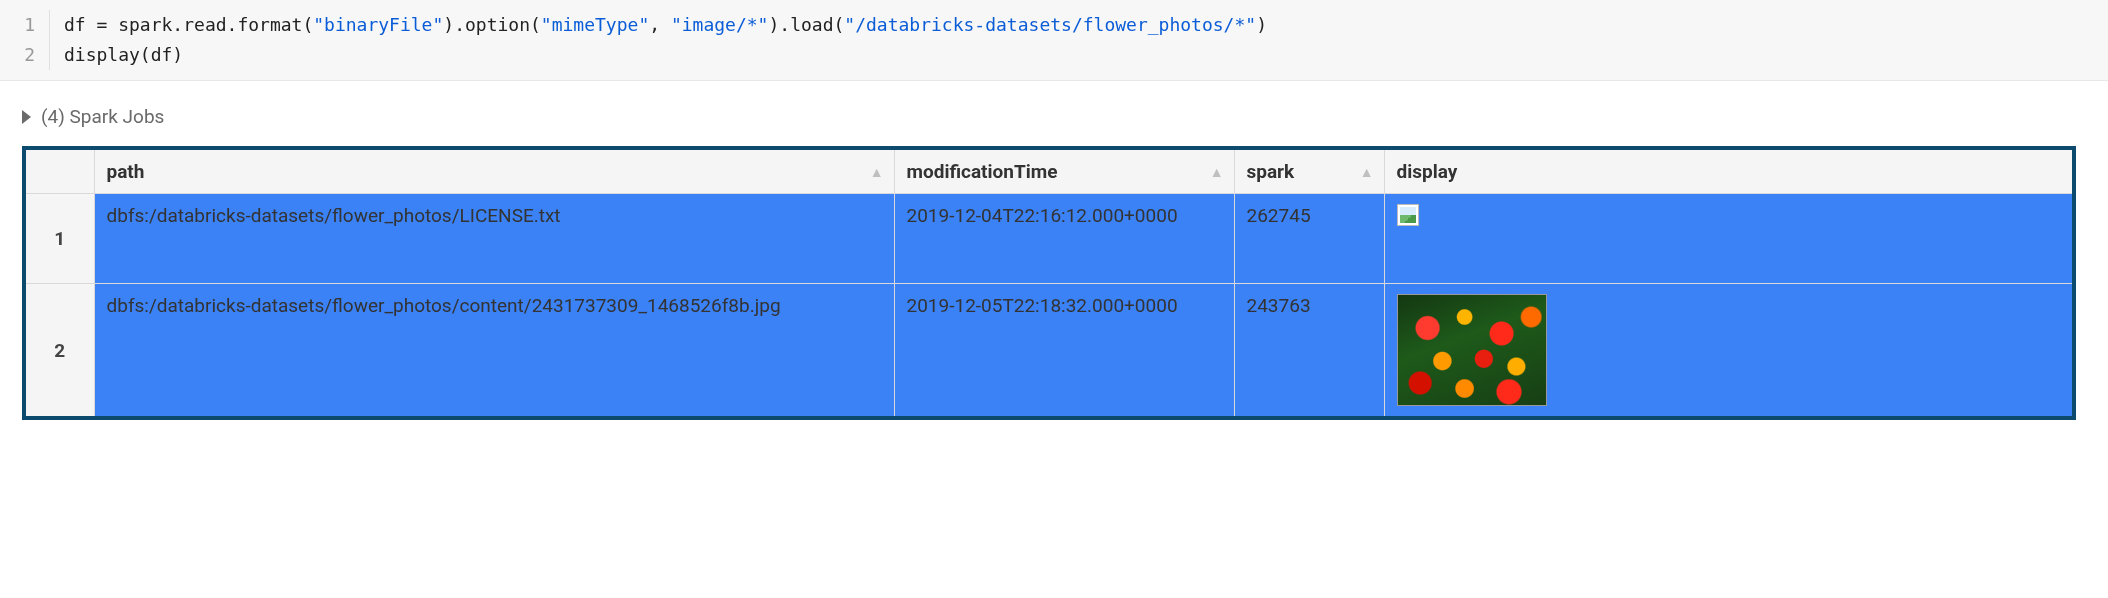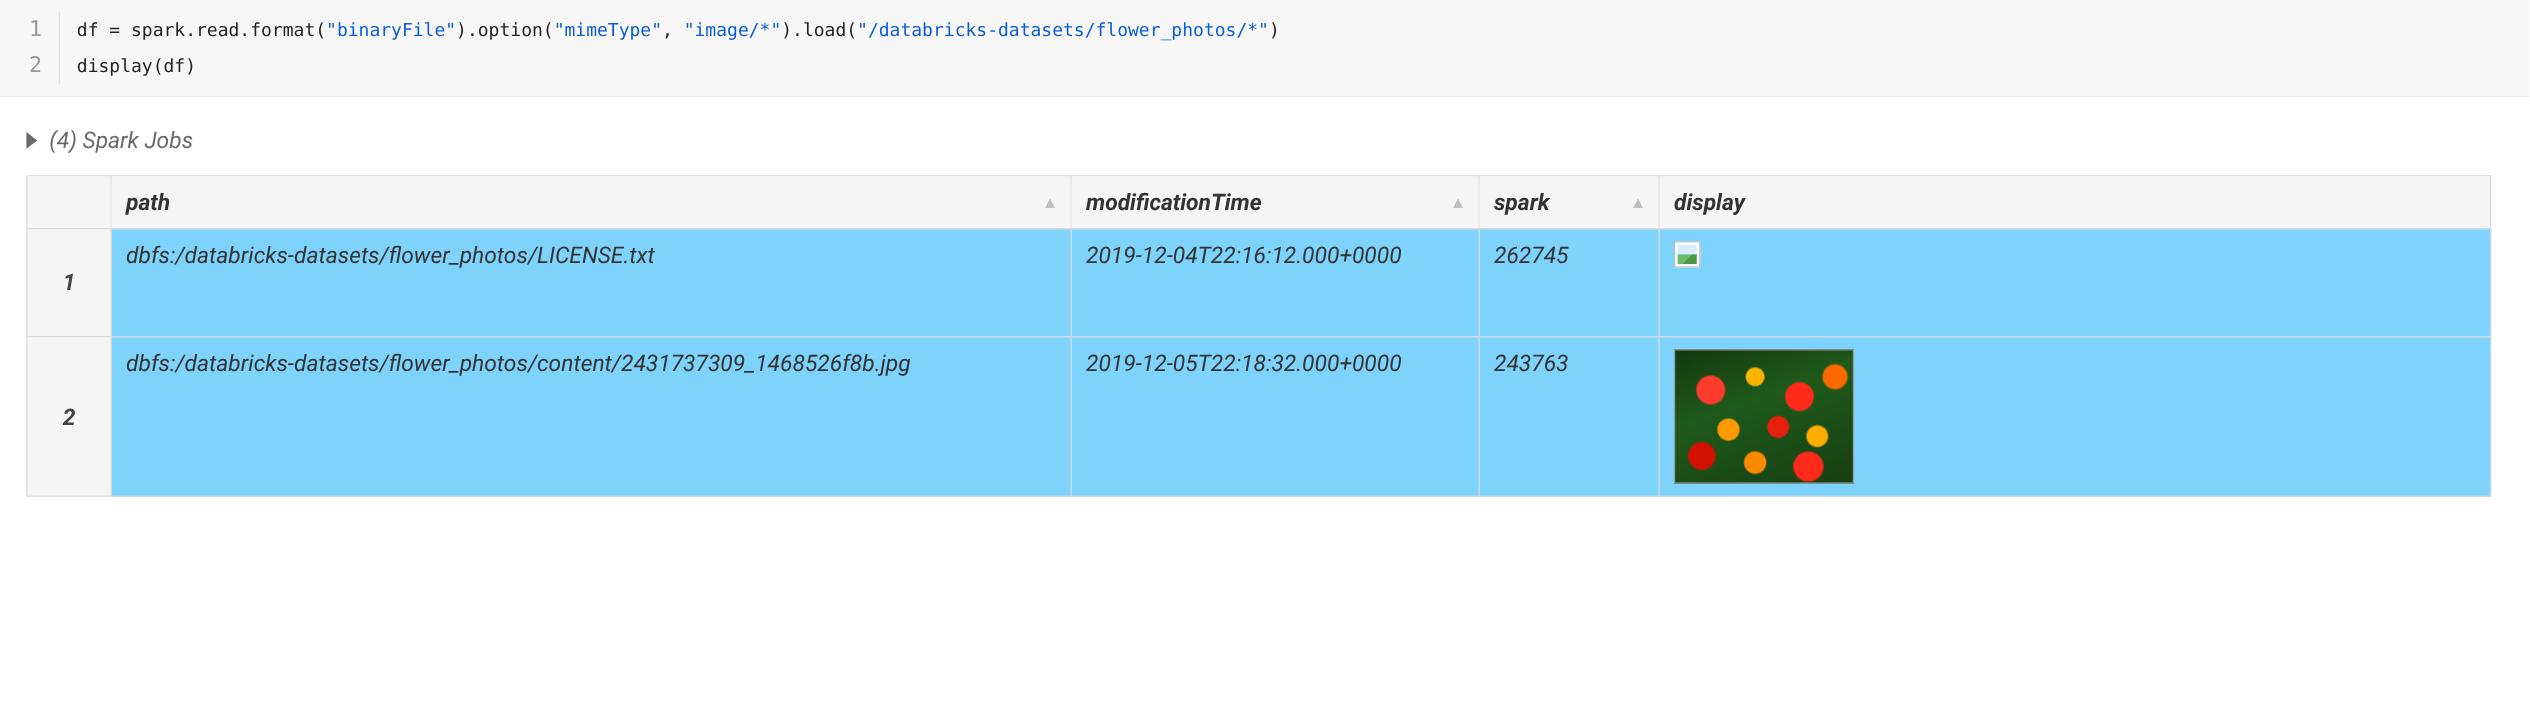--- a/index.html
+++ b/index.html
@@ -29,32 +29,31 @@
     font-family: "Menlo", "Monaco", "Consolas", monospace;
     font-size: 18px;
     line-height: 30px;
     user-select: none;
     border-right: 1px solid #e0e0e0;
   }
   .code-area {
     flex: 1;
     padding-left: 14px;
     font-family: "Menlo", "Monaco", "Consolas", monospace;
-    font-size: 15px;
+    font-size: 18px;
     line-height: 30px;
     white-space: pre;
     color: #222;
   }
   .tok-str { color: #0b5dd7; }
   .tok-plain { color: #222; }
 
   
   .output-area {
     padding: 14px 32px 10px 22px;
-    font-style: italic;
   }
   .spark-jobs {
     display: flex;
     align-items: center;
     color: #6a6a6a;
     font-size: 19px;
     padding: 10px 0 18px 0;
     cursor: pointer;
   }
   .spark-jobs .triangle {
@@ -63,29 +62,29 @@
     border-bottom: 7px solid transparent;
     border-left: 9px solid #6a6a6a;
     margin-right: 10px;
   }
 
   
   table.result {
     border-collapse: collapse;
     width: 100%;
     table-layout: fixed;
-    border: 1px solid #0c4a6e;
+    border: 4px solid #0c4a6e;
   }
   table.result th, table.result td {
     border: 1px solid #d9d9d9;
     padding: 10px 12px;
     font-size: 19px;
     vertical-align: top;
     text-align: left;
-    background: #7dd3fc;
+    background: #3b82f6;
   }
   table.result thead th {
     background: #f5f5f5;
     font-weight: 700;
     color: #333;
     position: relative;
   }
   table.result thead th .sort-icon {
     position: absolute;
     right: 10px;

